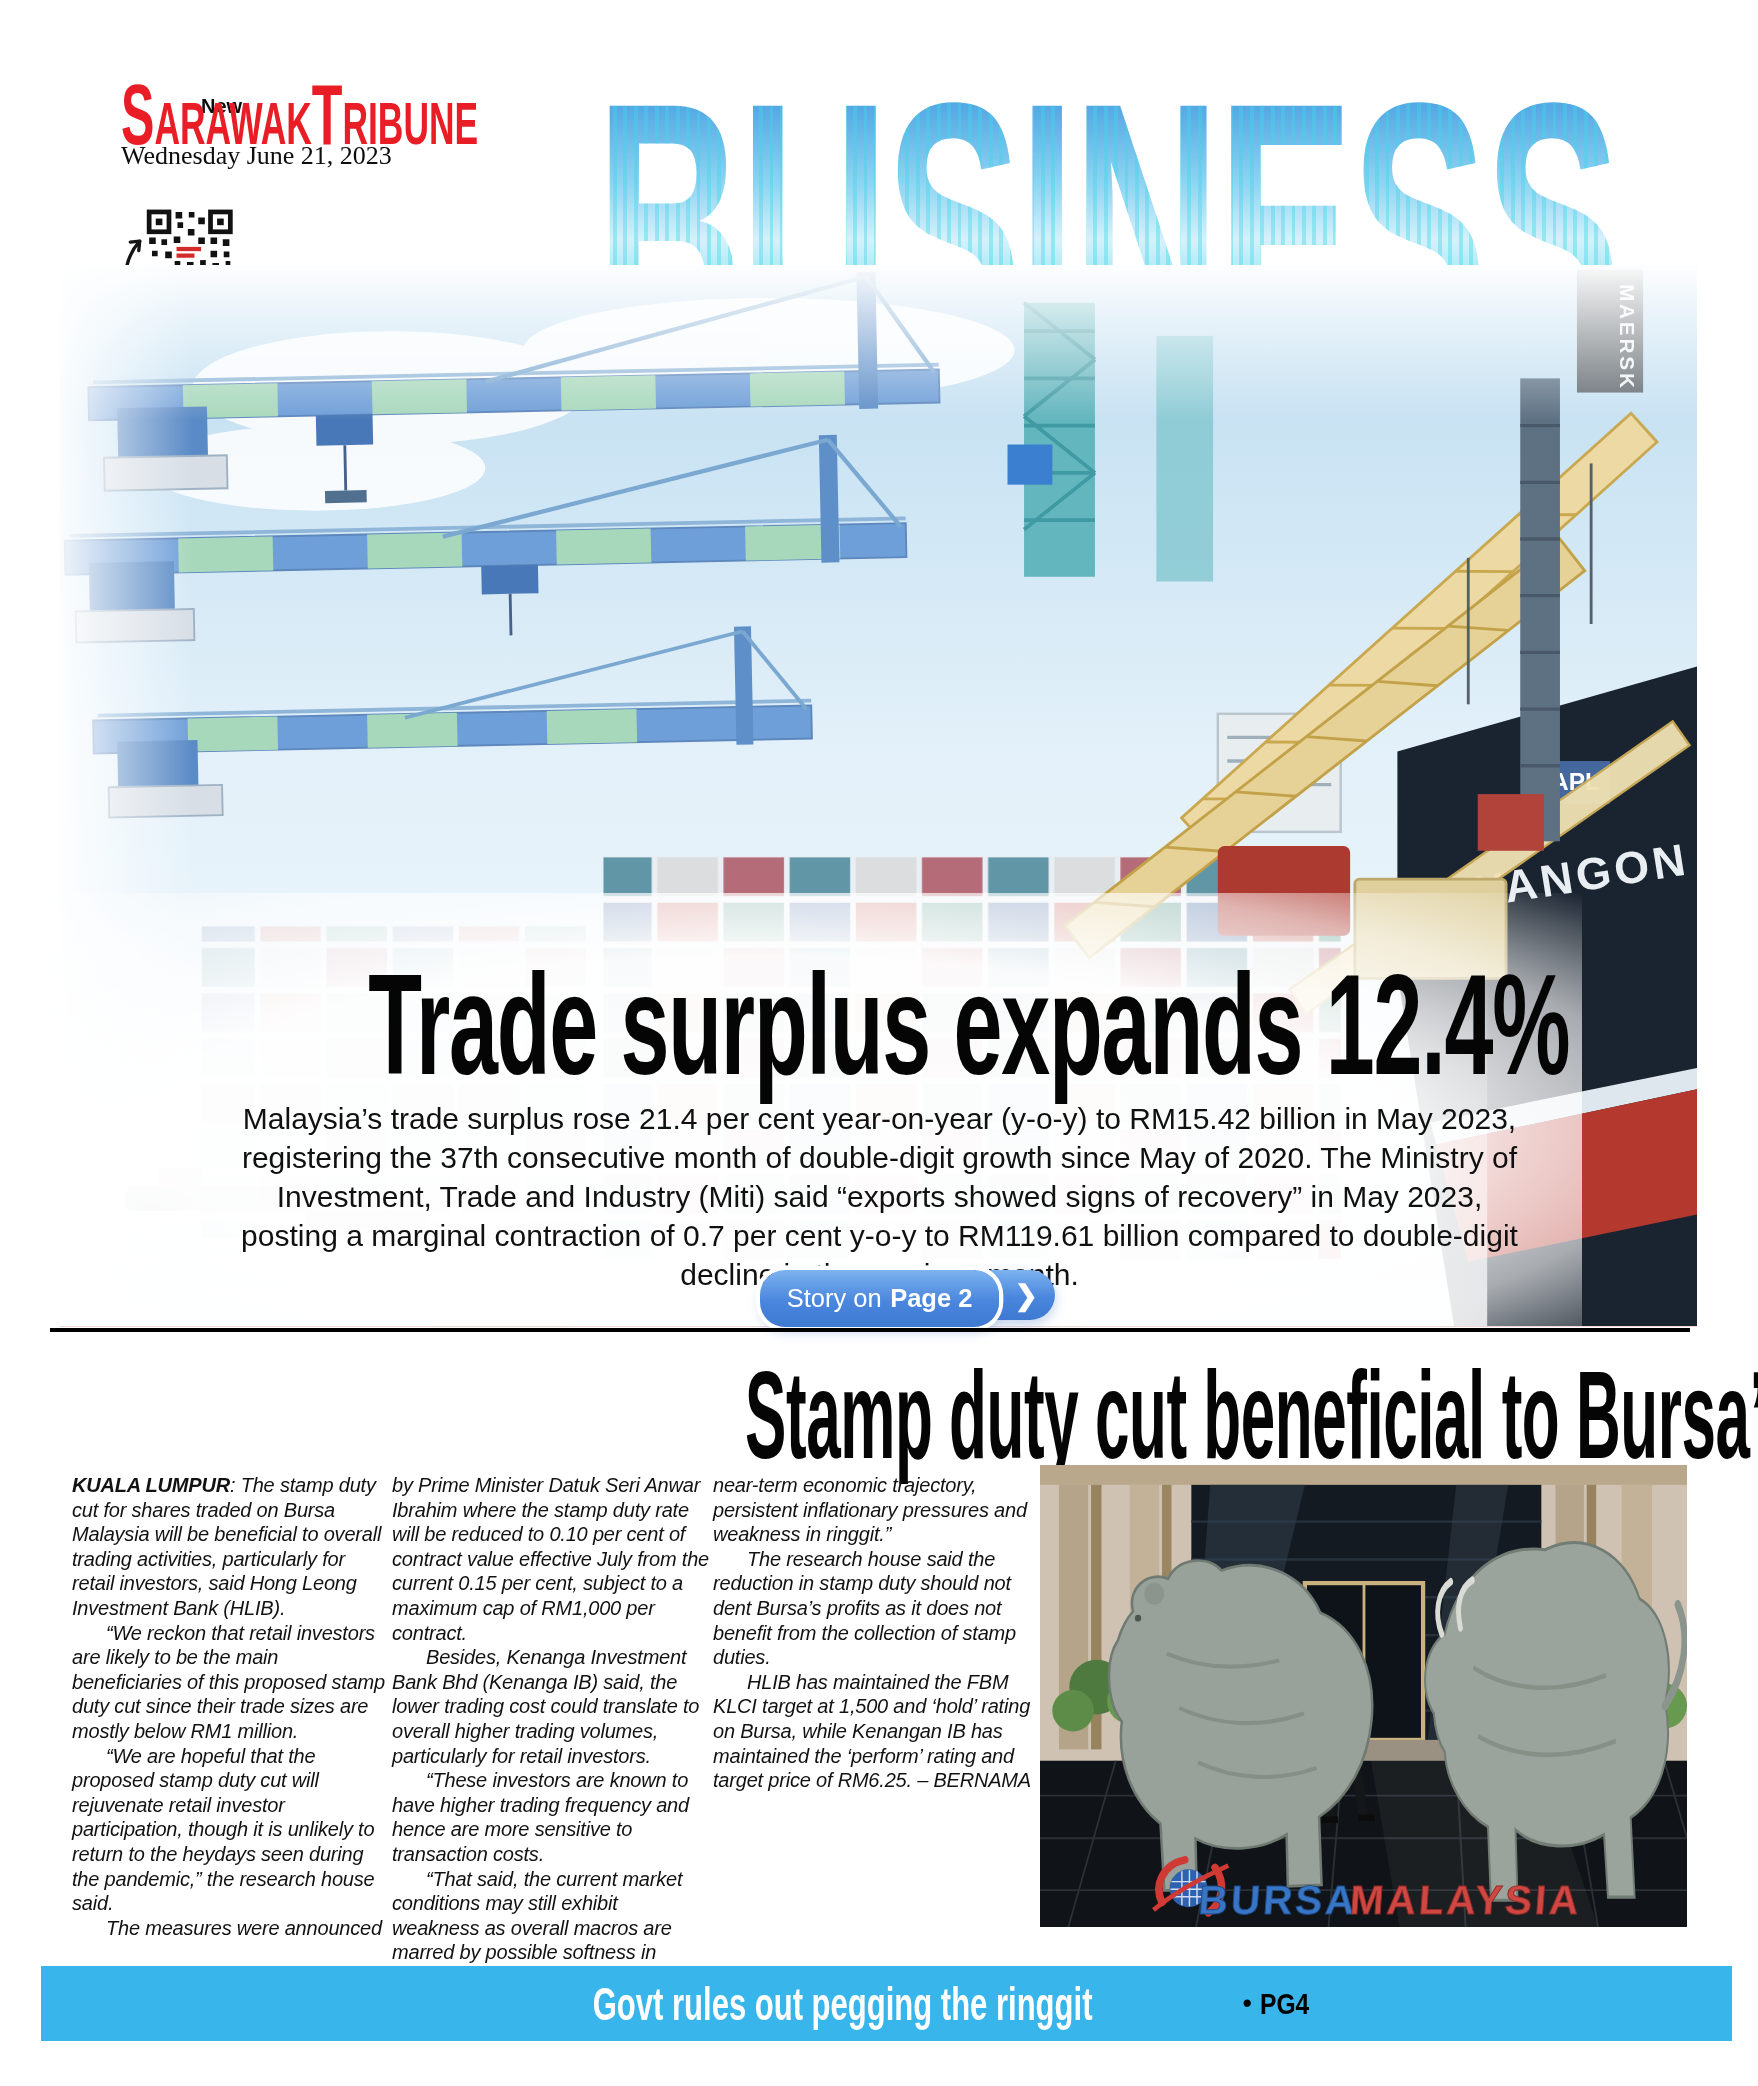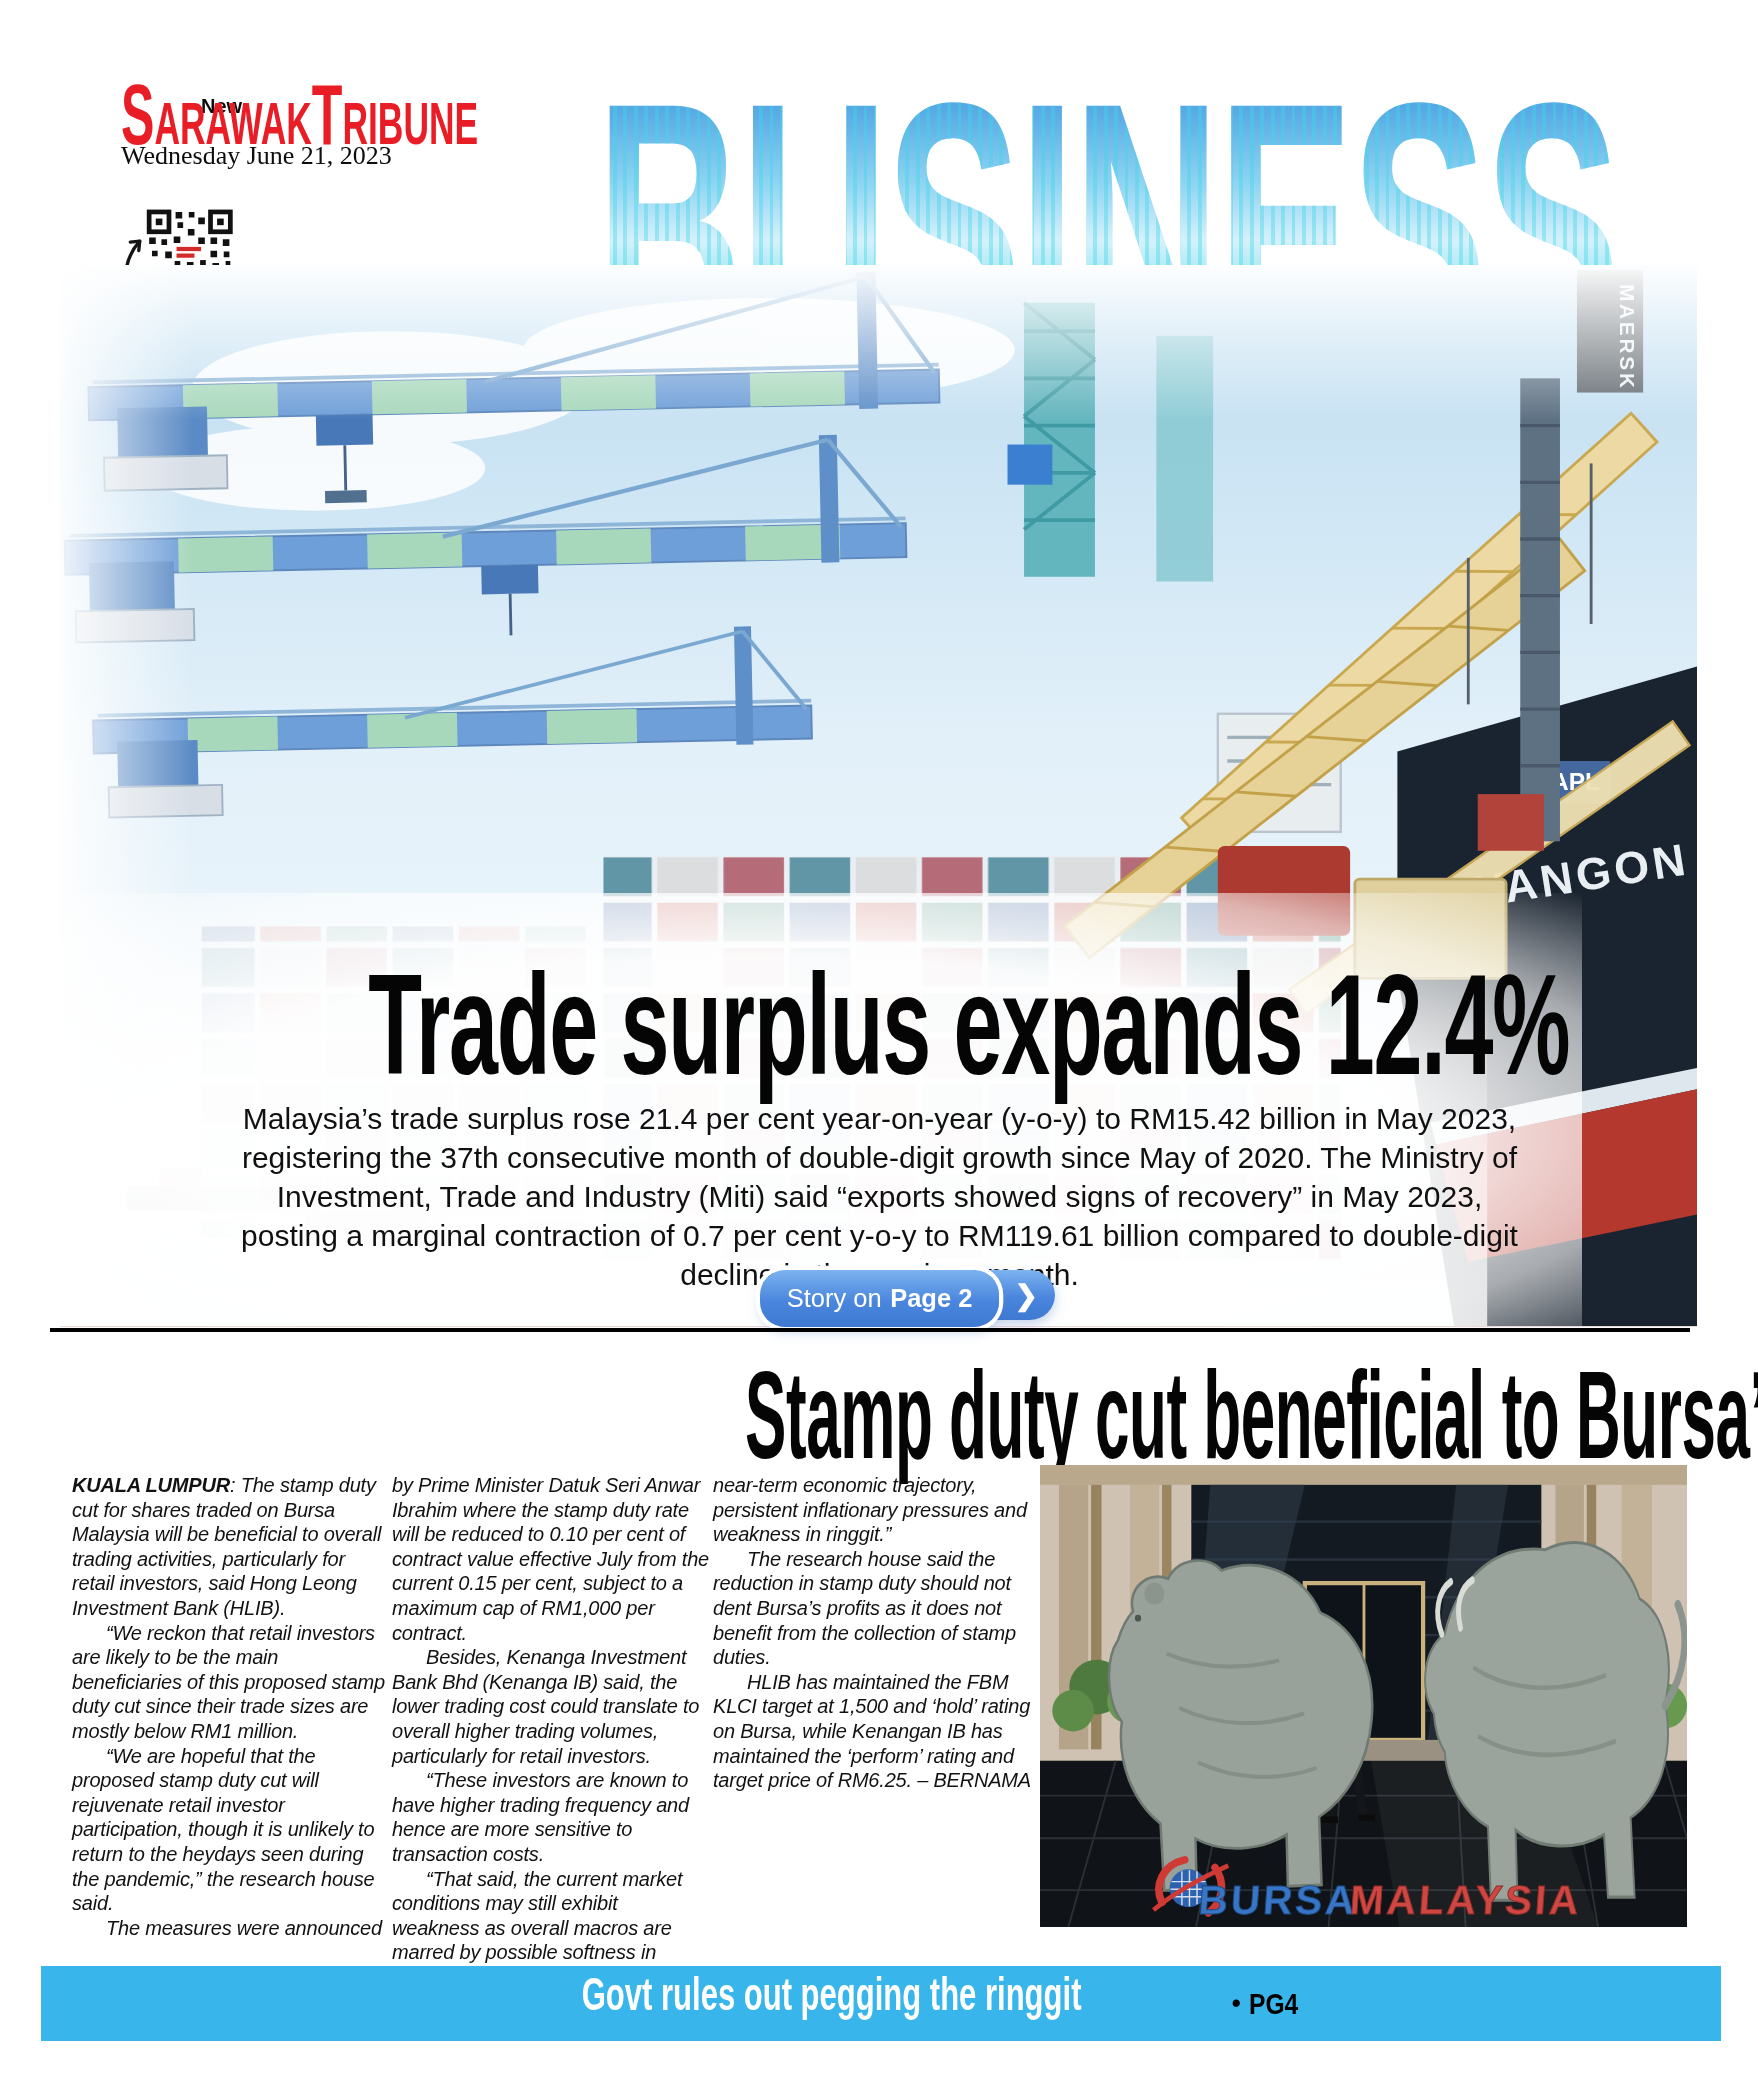--- a/index.html
+++ b/index.html
@@ -50,21 +50,21 @@
   .col{position:absolute;top:1473px;width:318px;font-size:20px;line-height:24.6px;letter-spacing:-0.2px;color:#121212;}
   #col-1{left:72px;}
   #col-2{left:392px;}
   #col-3{left:713px;}
   .col p{margin:0;font-style:italic;}
   .col p.ind{text-indent:34px;}
   .col b{font-weight:bold;}
   #bursa-photo{left:1040px;top:1465px;width:647px;height:462px;}
 
   
-  #footer-bar{left:41px;top:1966px;width:1680px;height:75px;background:#38b5eb;display:flex;justify-content:center;gap:21px;}
+  #footer-bar{left:41px;top:1966px;width:1680px;height:75px;background:#38b5eb;display:flex;align-items:center;justify-content:center;gap:21px;padding-left:11px;}
   #footer-bar .teaser .cx{font-size:47px;font-weight:bold;color:#fff;transform:scaleX(.66);transform-origin:50% 50%;}
   #footer-bar .pgref{display:flex;align-items:center;gap:7.6px;color:#000;}
   #footer-bar .pgref .dot{font-size:27px;line-height:1;}
   #footer-bar .pgref .pg{font-size:30px;font-weight:bold;display:inline-block;transform:scaleX(.82);transform-origin:0 50%;}
 </style>
 </head>
 <body>
 
 <div class="abs" id="new-label">New</div>
 <div class="abs" id="logo">

